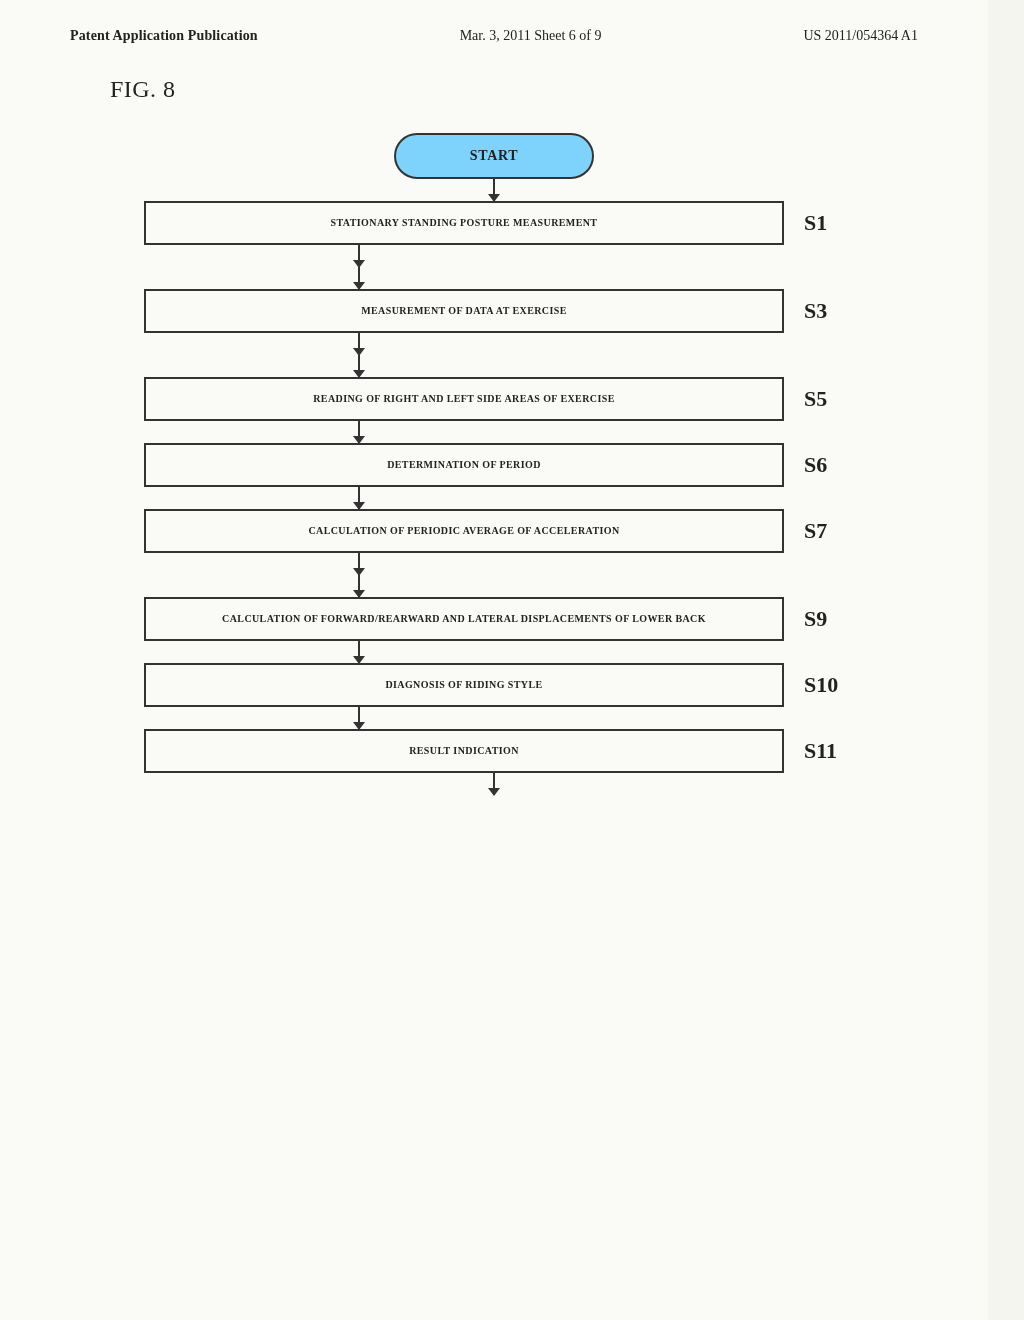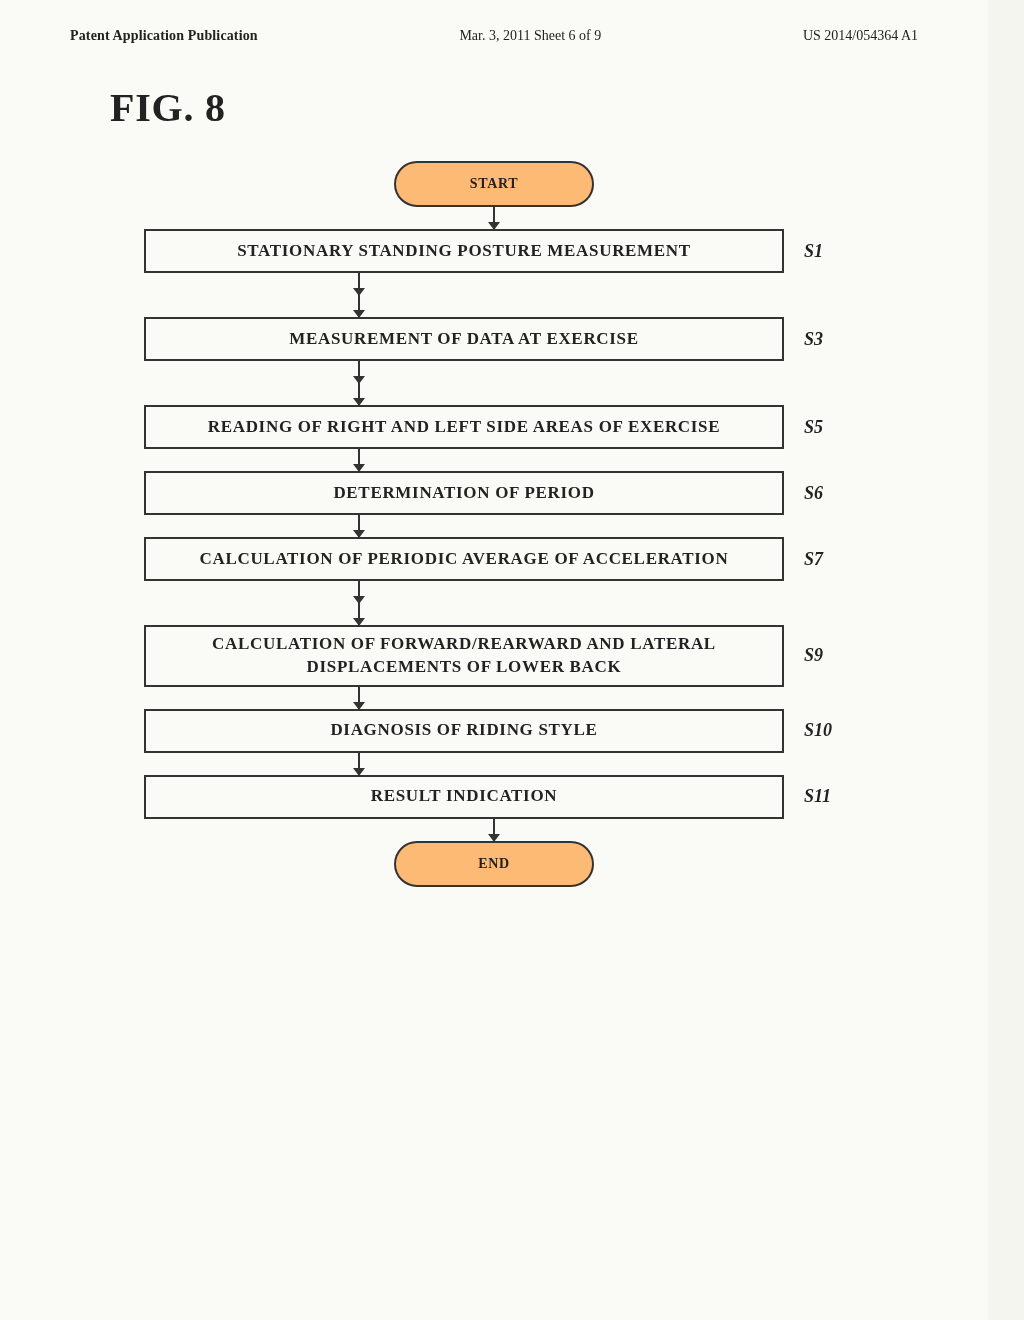--- a/index.html
+++ b/index.html
@@ -42,40 +42,40 @@
       color: #222;
     }
 
     .header-right {
       font-size: 14px;
       color: #222;
     }
 
     
     .fig-label {
-      font-size: 40px;
-      font-weight: bold;
-      color: #222;
-      margin: 30px 0 0 110px;
+      font-size: 24px;
+      font-weight: normal;
+      color: #222;
+      margin: 22px 0 0 110px;
       letter-spacing: 0.02em;
     }
 
     
     .flowchart {
       display: flex;
       flex-direction: column;
       align-items: center;
       margin-top: 30px;
       position: relative;
       padding-bottom: 40px;
     }
 
     
     .terminal {
-      background: #fdba74;
+      background: #7dd3fc;
       border: 2px solid #333;
       border-radius: 28px;
       width: 200px;
       height: 46px;
       display: flex;
       align-items: center;
       justify-content: center;
       font-size: 14px;
       font-weight: bold;
       color: #222;
@@ -92,36 +92,35 @@
     }
 
     .process-box {
       background: #fafaf7;
       border: 2px solid #333;
       flex: 1;
       min-height: 44px;
       display: flex;
       align-items: center;
       justify-content: center;
-      font-size: 17px;
+      font-size: 10px;
       font-weight: bold;
       color: #222;
       letter-spacing: 0.04em;
       text-align: center;
       padding: 6px 12px;
       line-height: 1.35;
     }
 
     .step-label {
-      font-size: 18px;
+      font-size: 22px;
       font-weight: bold;
       color: #222;
       margin-left: 20px;
       min-width: 40px;
-      font-style: italic;
     }
 
     
     .arrow-down {
       width: 2px;
       background: #333;
       height: 22px;
       position: relative;
       margin: 0 auto;
     }
@@ -147,21 +146,21 @@
     }
   </style>
 </head>
 <body>
 
 <div class="page">
 
   <div class="header">
     <span class="header-left">Patent Application Publication</span>
     <span class="header-center">Mar. 3, 2011   Sheet 6 of 9</span>
-    <span class="header-right">US 2014/054364 A1</span>
+    <span class="header-right">US 2011/054364 A1</span>
   </div>
 
   <div class="fig-label">FIG.  8</div>
 
   <div class="flowchart">
 
     <div class="center-block">
       <div class="terminal">
         <span>START</span>
       </div>
@@ -246,21 +245,16 @@
         <div class="process-row">
           <div style="flex: 1 1 0%; display: flex; justify-content: center;">
             <div class="process-box" style="width: 430px;">RESULT INDICATION</div>
           </div>
           <div class="step-label">S11</div>
         </div>
       </div>
 
     <div class="arrow-down"></div>
 
-    <div class="center-block">
-      <div class="terminal">
-        <span>END</span>
-      </div>
-    </div>
 
   </div>
 
 </div>
 
 </body></html>

